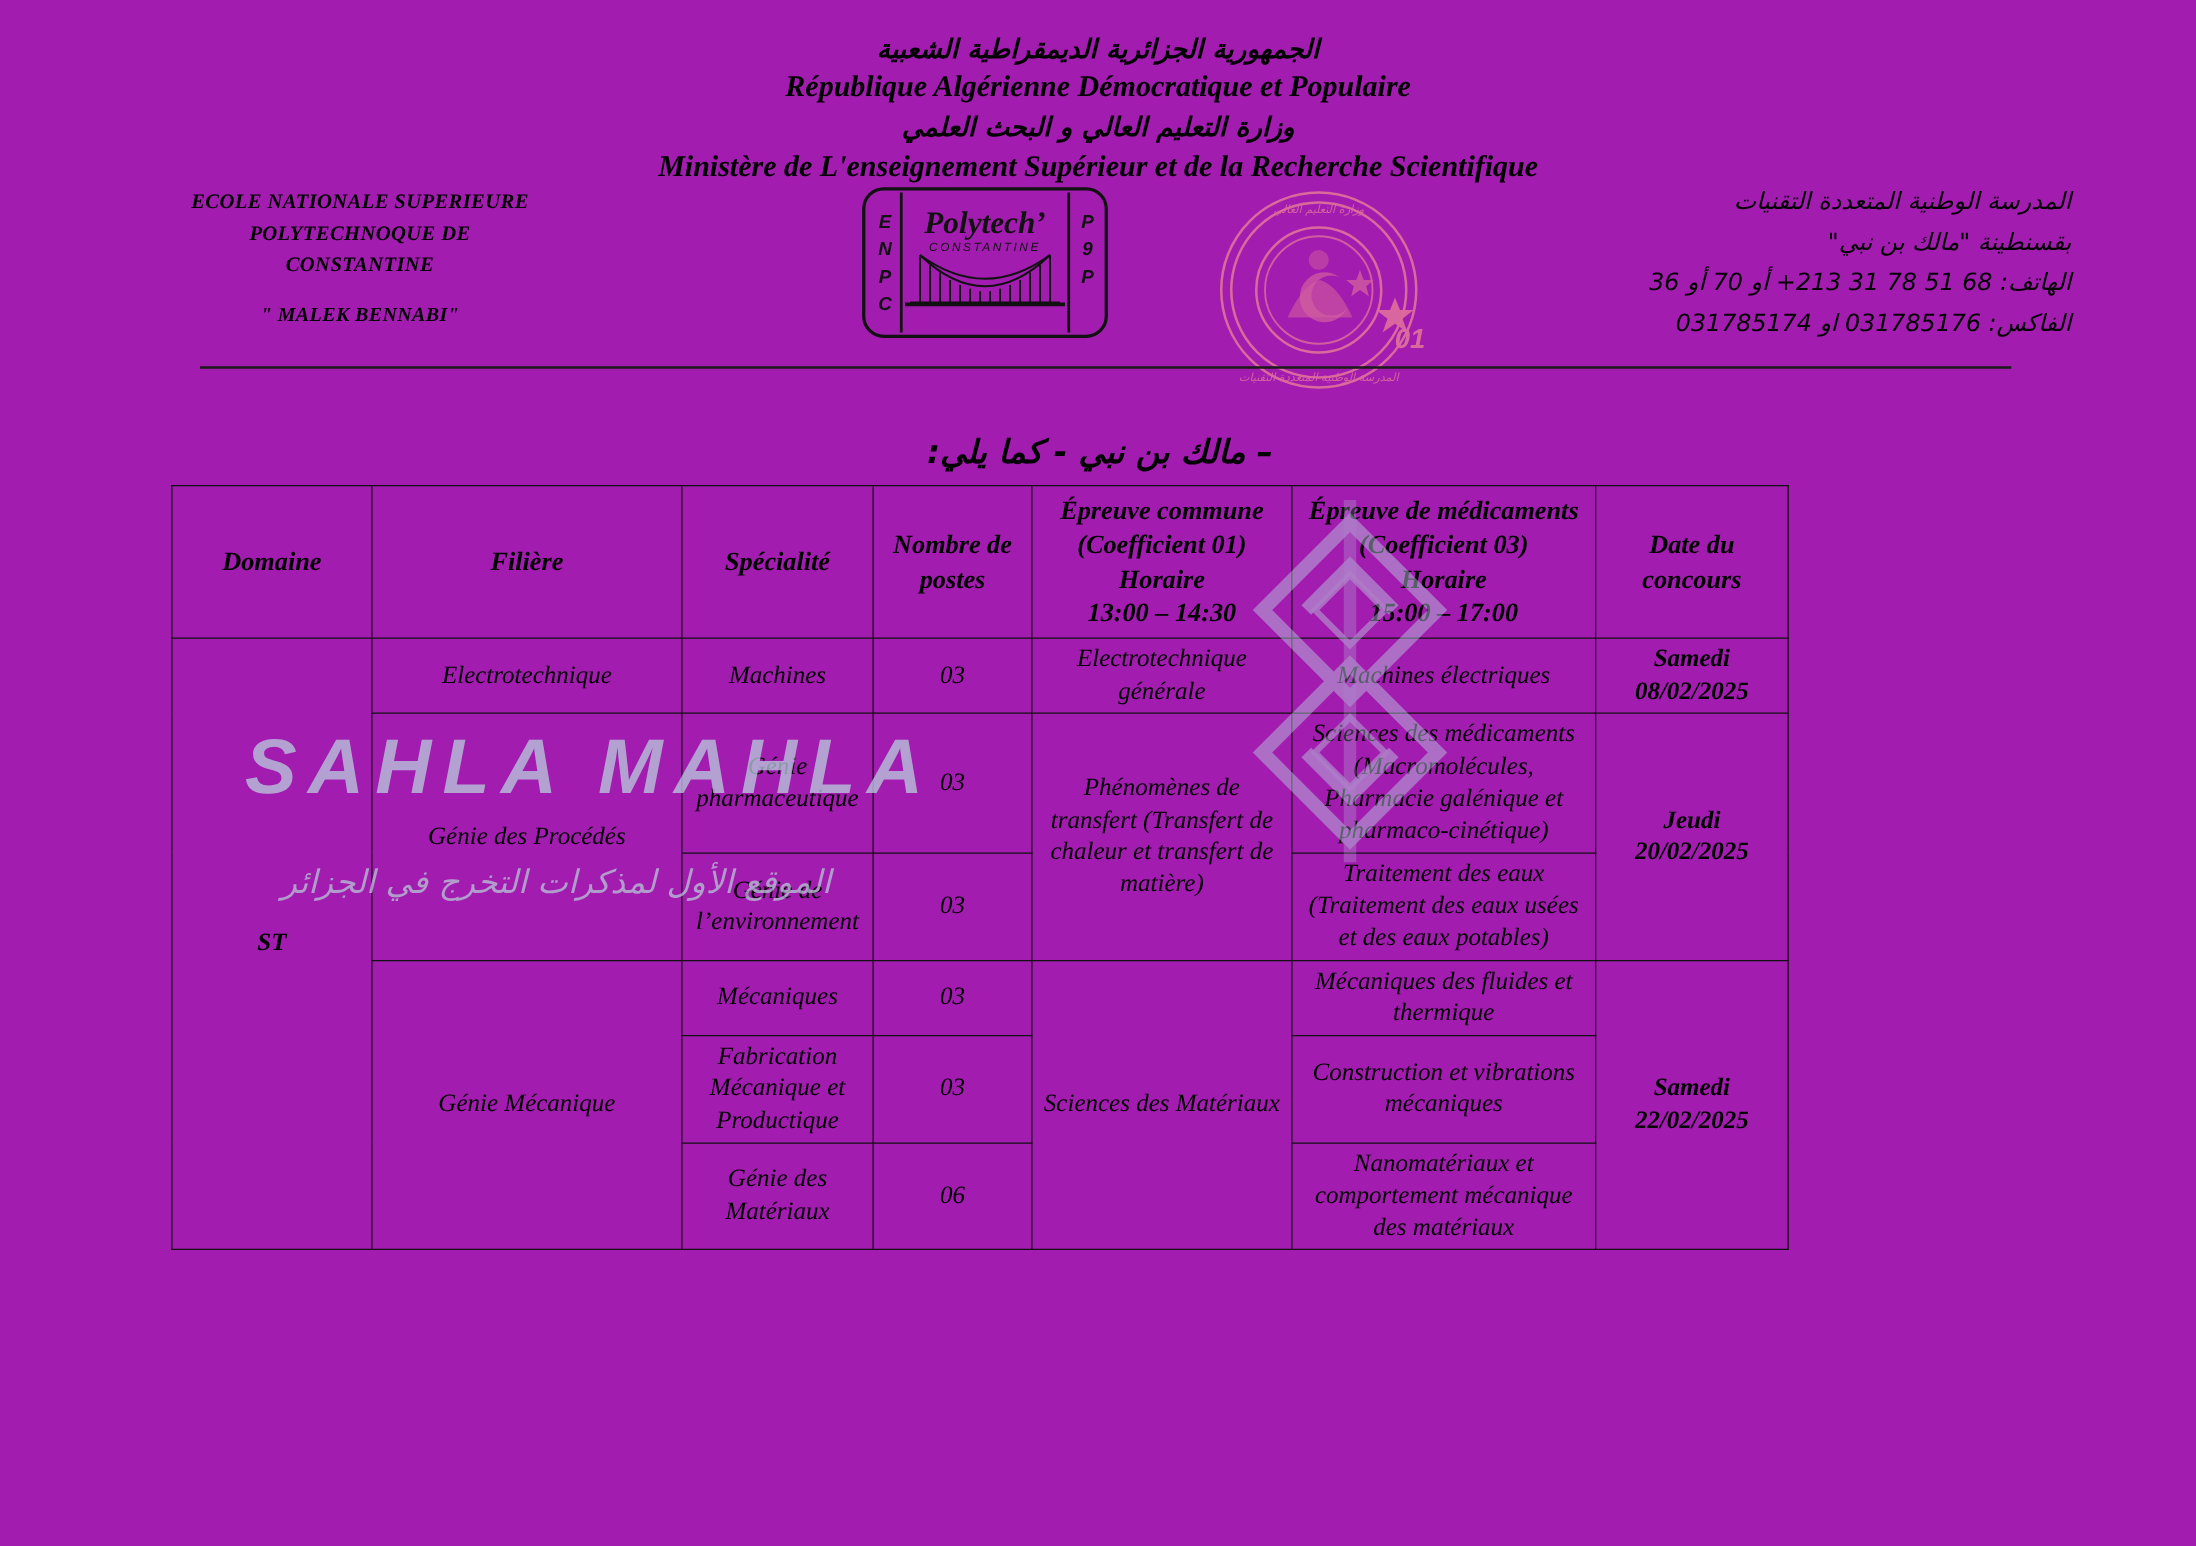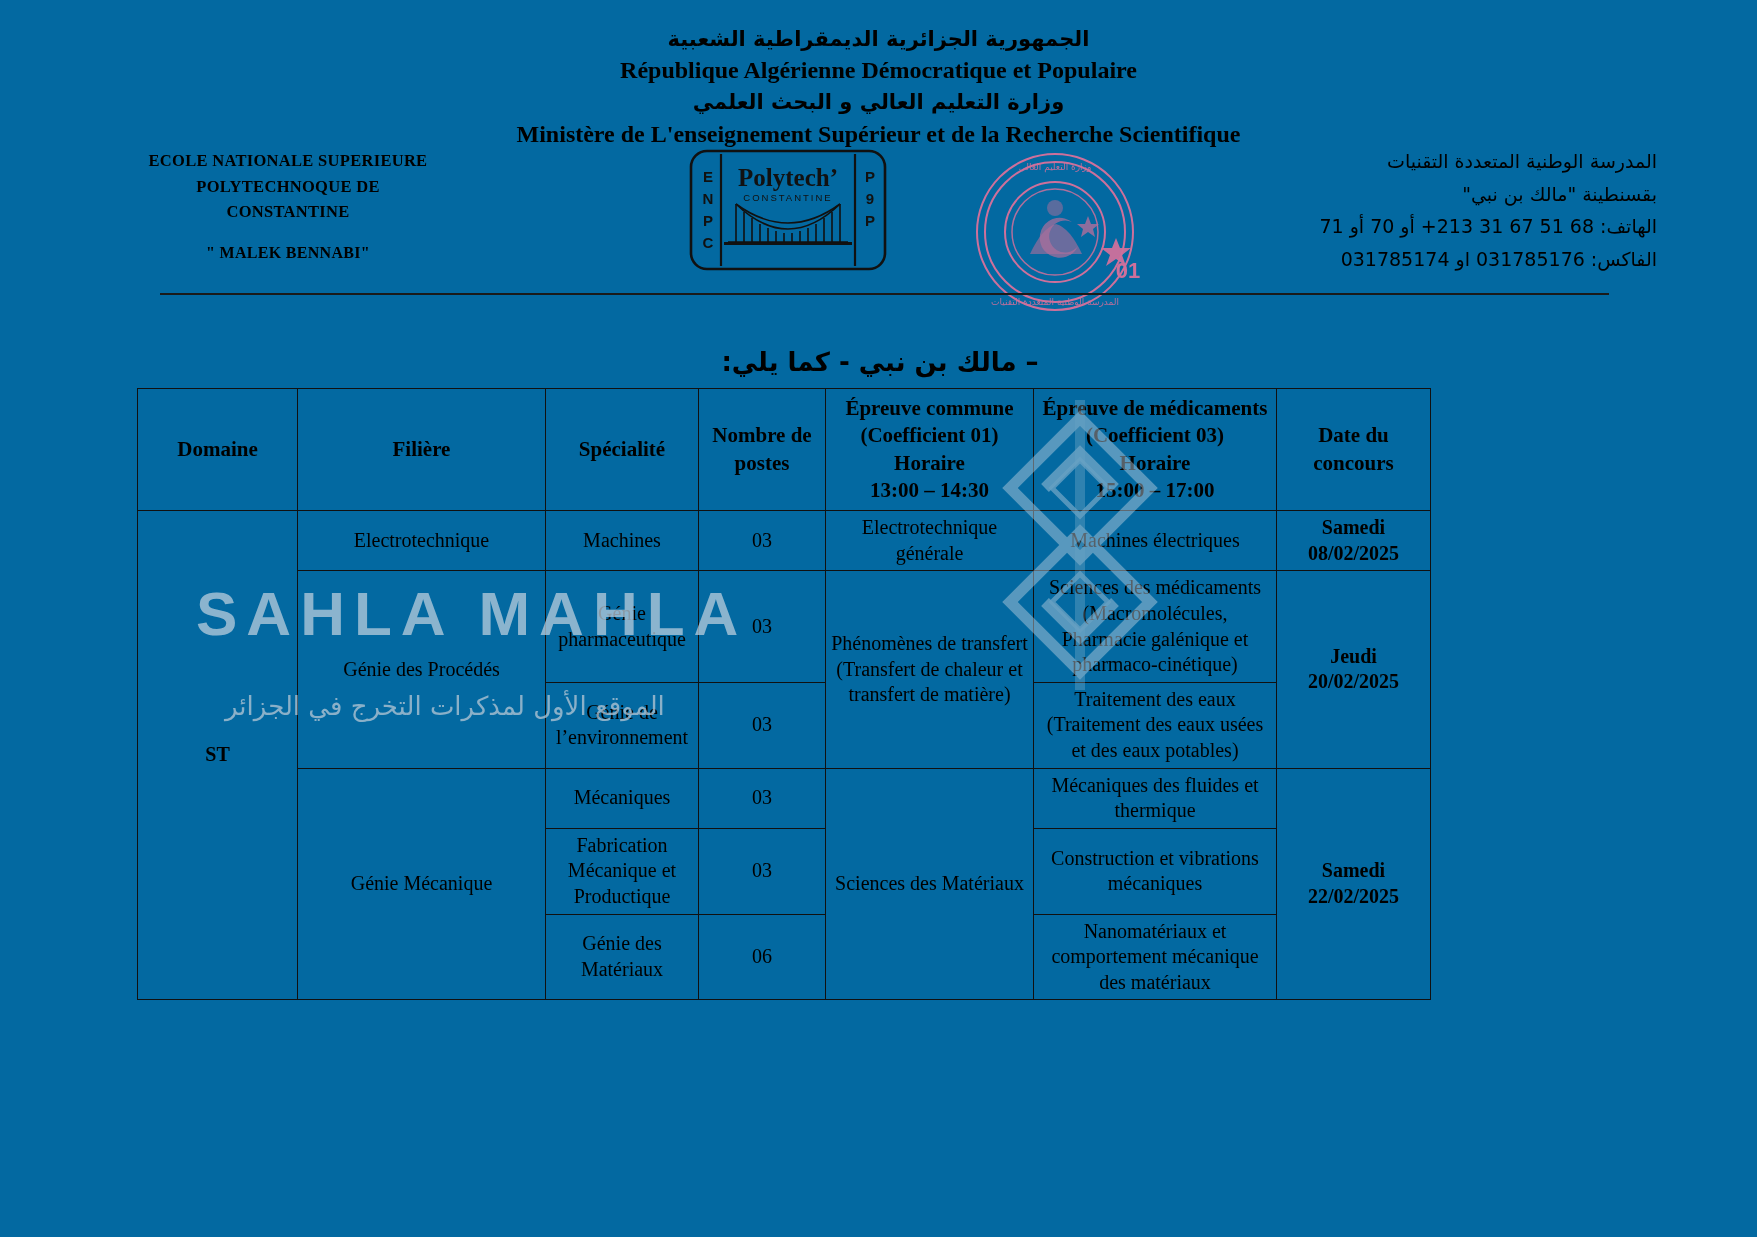--- a/index.html
+++ b/index.html
@@ -13,21 +13,22 @@
     height: 1237px;
     position: relative;
     font-family: "Liberation Serif", "DejaVu Serif", serif;
     color: #000000;
     overflow: hidden;
   }
 
   .page {
     position: absolute;
     inset: 0;
-    background: #0369a1;
+    background: #a21caf;
+    font-style: italic;
   }
 
   
   .top-header {
     position: absolute;
     top: 26px;
     left: 0;
     width: 100%;
     text-align: center;
     line-height: 1.30;
@@ -289,21 +290,21 @@
         <text x="95" y="163" text-anchor="middle">المدرسة الوطنية المتعددة التقنيات</text>
       </g>
       <text x="168" y="136" font-family="Liberation Sans, sans-serif" font-size="22" font-weight="bold" fill="#e0719b" text-anchor="middle">01</text>
       <polygon points="156,96 160,106 171,106 162,113 166,124 156,117 146,124 150,113 141,106 152,106" fill="#e0719b" opacity=".95"></polygon>
     </svg>
   </div>
 
   <div class="contact-block">
     <div>المدرسة الوطنية المتعددة التقنيات</div>
     <div>بقسنطينة  "مالك بن نبي"</div>
-    <div>الهاتف:   68 51 67 31 213+ أو 70 أو 71</div>
+    <div>الهاتف:   68 51 78 31 213+ أو 70 أو 36</div>
     <div>الفاكس: 031785176 او 031785174</div>
   </div>
 
   <div class="hr-rule"></div>
 
   <div class="main-title">
     <div class="l2">– مالك بن نبي - كما يلي:</div>
   </div>
 
   <div class="wm">

